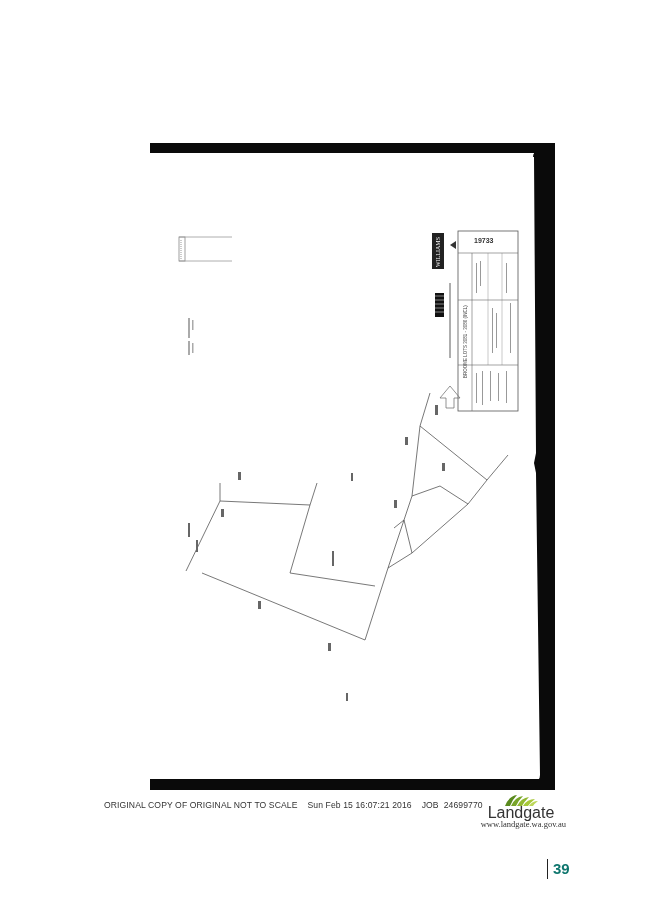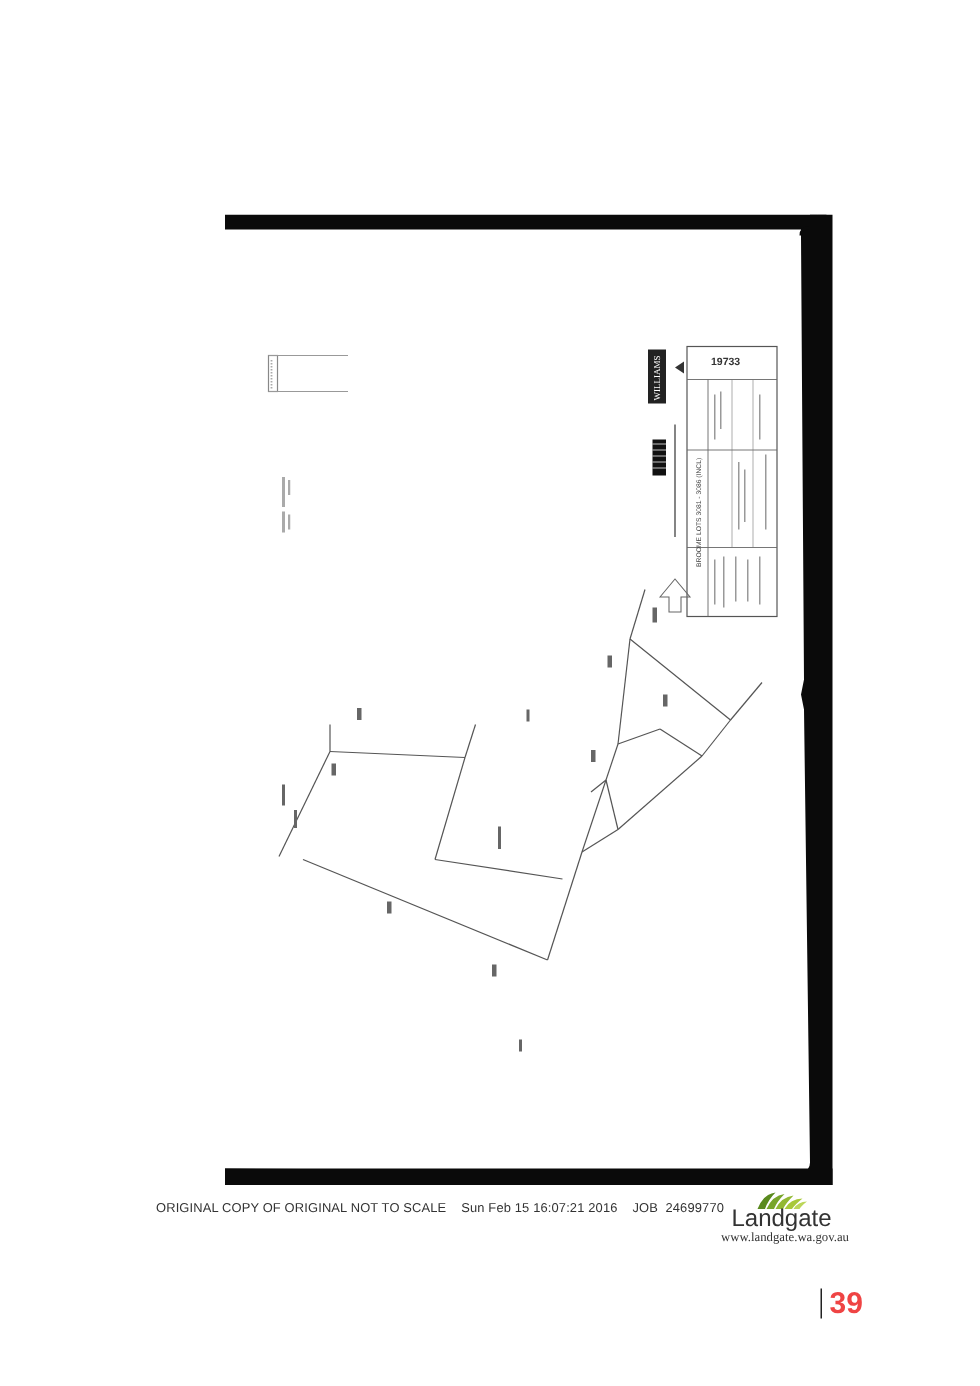--- a/index.html
+++ b/index.html
@@ -21,21 +21,21 @@
     .logo-mark { display: block; margin: 0 auto; }
     .logo-name {
       font-family: "Liberation Sans", sans-serif; font-size: 16px; color: #333; margin-top: -1px; line-height: 13px;
     }
     .logo-url {
       font-family: "Liberation Serif", serif; font-size: 8.5px; color: #333; line-height: 10px; text-align: right;
     }
     .page-num {
       position: absolute; left: 547px; top: 859px; height: 20px;
       border-left: 1.5px solid #222; padding-left: 5px;
-      font-family: "Liberation Sans", sans-serif; font-weight: bold; font-size: 20px; line-height: 20px; color: #ef4444;
+      font-family: "Liberation Sans", sans-serif; font-weight: bold; font-size: 15px; line-height: 20px; color: #0f766e;
     }
   </style>
 </head>
 <body>
 
 <div class="scan">
   <svg width="418" height="647" viewBox="0 0 418 647">
 
     <path d="M0,0 L395,0 L395,8 L388,8 Q384,8 384,14 L386,310 L384,320 L386,330 L390,632 Q390,638 384,638 L0,636 L0,647 L400,647 L402,640 L402,320 L400,310 L401,0 Z" fill="#0a0a0a"></path>
     <rect x="0" y="0" width="395" height="10" fill="#0a0a0a"></rect>

